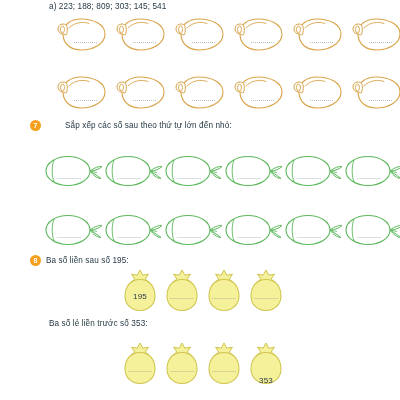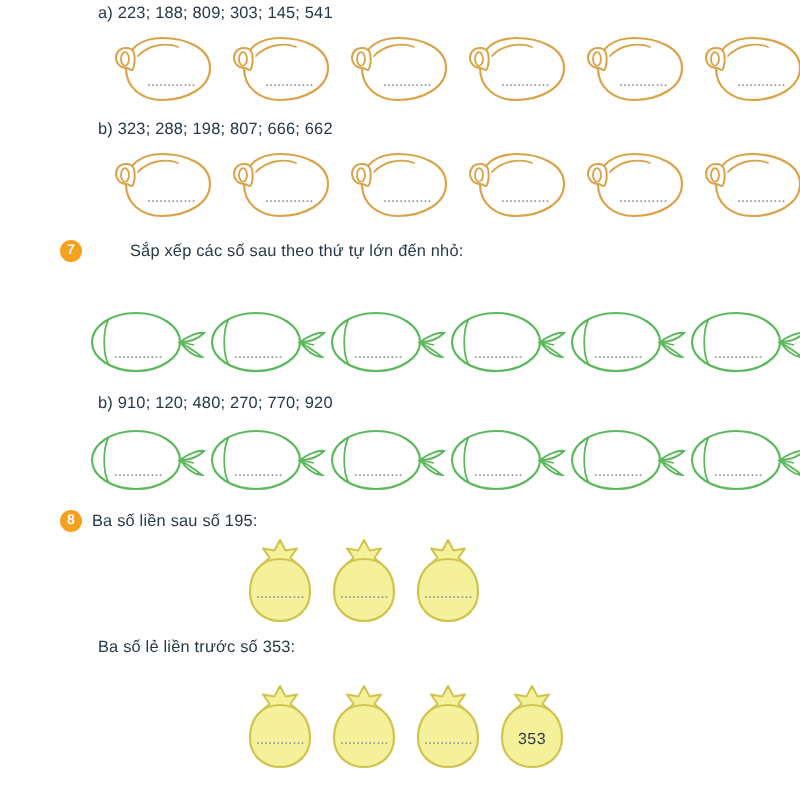--- a/index.html
+++ b/index.html
@@ -145,21 +145,20 @@
     <path d="M8 21 C8 11 16 6 26 6 C38 6 50 11 50 21 C50 31 38 37 26 37 C16 37 8 31 8 21 Z" fill="#ffffff" stroke="#d9a349" stroke-width="1.1"></path>
     <path d="M8 21 C5 21 3 18.5 3 16 C3 13 5 11 8 11 C10 11 11.5 12 12 13.5
              C12.5 16 12.5 19 11.5 21.5 C11 22.8 9.5 21 8 21 Z" fill="#ffffff" stroke="#d9a349" stroke-width="1"></path>
     <ellipse cx="7.5" cy="16.5" rx="2" ry="3.4" fill="none" stroke="#d9a349" stroke-width=".9"></ellipse>
     <path d="M14 15 C19 9.5 28 8 34 10.5" fill="none" stroke="#d9a349" stroke-width=".9" stroke-linecap="round"></path>
   </svg>
         <div class="dots" style="top: 23px; left: 6px; right: 2px;">............</div>
       </div>
     </div>
 
-  <div class="pos subline" style="left:49px; top:60px;">b) 323; 288; 198; 807; 666; 662</div>
   <div class="row" id="row-q6b" style="left:55px; top:71px; gap:2px;">
       <div class="fruit">
         <svg width="57" height="42" viewBox="0 0 57 42" aria-hidden="true">
     <path d="M8 21 C8 11 16 6 26 6 C38 6 50 11 50 21 C50 31 38 37 26 37 C16 37 8 31 8 21 Z" fill="#ffffff" stroke="#d9a349" stroke-width="1.1"></path>
     <path d="M8 21 C5 21 3 18.5 3 16 C3 13 5 11 8 11 C10 11 11.5 12 12 13.5
              C12.5 16 12.5 19 11.5 21.5 C11 22.8 9.5 21 8 21 Z" fill="#ffffff" stroke="#d9a349" stroke-width="1"></path>
     <ellipse cx="7.5" cy="16.5" rx="2" ry="3.4" fill="none" stroke="#d9a349" stroke-width=".9"></ellipse>
     <path d="M14 15 C19 9.5 28 8 34 10.5" fill="none" stroke="#d9a349" stroke-width=".9" stroke-linecap="round"></path>
   </svg>
         <div class="dots" style="top: 23px; left: 6px; right: 2px;">............</div>
@@ -277,21 +276,20 @@
     <ellipse cx="24" cy="19" rx="22" ry="14.5" fill="#ffffff" stroke="#5cb85c" stroke-width="1.1"></ellipse>
     <path d="M10 8.5 C7.5 13 7.5 25 10 29.5" fill="none" stroke="#5cb85c" stroke-width=".9" stroke-linecap="round"></path>
     <path d="M46 19 C50 16 55 14 58 14.5 C55.5 17 51 19 46 19 Z" fill="#ffffff" stroke="#5cb85c" stroke-width="1"></path>
     <path d="M46 19 C50 21.5 54.5 24.5 57 26.5 C53 26.5 49 23 46 19 Z" fill="#ffffff" stroke="#5cb85c" stroke-width="1"></path>
     <path d="M46 19 L53 20.5" fill="none" stroke="#5cb85c" stroke-width=".8"></path>
   </svg>
         <div class="dots" style="top: 20px; left: 4px; right: 14px;">............</div>
       </div>
     </div>
 
-  <div class="pos subline" style="left:49px; top:197px;">b) 910; 120; 480; 270; 770; 920</div>
   <div class="row" id="row-q7b" style="left:44px; top:211px; gap:0px;">
       <div class="fruit">
         <svg width="60" height="38" viewBox="0 0 60 38" aria-hidden="true">
     <ellipse cx="24" cy="19" rx="22" ry="14.5" fill="#ffffff" stroke="#5cb85c" stroke-width="1.1"></ellipse>
     <path d="M10 8.5 C7.5 13 7.5 25 10 29.5" fill="none" stroke="#5cb85c" stroke-width=".9" stroke-linecap="round"></path>
     <path d="M46 19 C50 16 55 14 58 14.5 C55.5 17 51 19 46 19 Z" fill="#ffffff" stroke="#5cb85c" stroke-width="1"></path>
     <path d="M46 19 C50 21.5 54.5 24.5 57 26.5 C53 26.5 49 23 46 19 Z" fill="#ffffff" stroke="#5cb85c" stroke-width="1"></path>
     <path d="M46 19 L53 20.5" fill="none" stroke="#5cb85c" stroke-width=".8"></path>
   </svg>
         <div class="dots" style="top: 20px; left: 4px; right: 14px;">............</div>
@@ -353,20 +351,29 @@
     <span>Ba số liền sau số 195:</span>
   </div>
   <div class="row" id="row-q8a" style="left:123px; top:269px; gap:8px;">
       <div class="fruit">
         <svg width="34" height="43" viewBox="0 0 34 43" aria-hidden="true">
     <path d="M17 1 L19.8 6.2 L25.5 5.2 L22.2 10 L25.8 13 L20 13.2
              L17 17.5 L14 13.2 L8.2 13 L11.8 10 L8.5 5.2 L14.2 6.2 Z" fill="#f5f09a" stroke="#cfc44e" stroke-width="1" stroke-linejoin="round"></path>
     <path d="M17 10.5 C27 10.5 32 18 32 27 C32 35.5 25.5 41.5 17 41.5
              C8.5 41.5 2 35.5 2 27 C2 18 7 10.5 17 10.5 Z" fill="#f5f09a" stroke="#cfc44e" stroke-width="1.1"></path>
   </svg>
+        <div class="val" style="top: 23px;">195</div>
+      </div>
+      <div class="fruit">
+        <svg width="34" height="43" viewBox="0 0 34 43" aria-hidden="true">
+    <path d="M17 1 L19.8 6.2 L25.5 5.2 L22.2 10 L25.8 13 L20 13.2
+             L17 17.5 L14 13.2 L8.2 13 L11.8 10 L8.5 5.2 L14.2 6.2 Z" fill="#f5f09a" stroke="#cfc44e" stroke-width="1" stroke-linejoin="round"></path>
+    <path d="M17 10.5 C27 10.5 32 18 32 27 C32 35.5 25.5 41.5 17 41.5
+             C8.5 41.5 2 35.5 2 27 C2 18 7 10.5 17 10.5 Z" fill="#f5f09a" stroke="#cfc44e" stroke-width="1.1"></path>
+  </svg>
         <div class="dots" style="top: 23px;">............</div>
       </div>
       <div class="fruit">
         <svg width="34" height="43" viewBox="0 0 34 43" aria-hidden="true">
     <path d="M17 1 L19.8 6.2 L25.5 5.2 L22.2 10 L25.8 13 L20 13.2
              L17 17.5 L14 13.2 L8.2 13 L11.8 10 L8.5 5.2 L14.2 6.2 Z" fill="#f5f09a" stroke="#cfc44e" stroke-width="1" stroke-linejoin="round"></path>
     <path d="M17 10.5 C27 10.5 32 18 32 27 C32 35.5 25.5 41.5 17 41.5
              C8.5 41.5 2 35.5 2 27 C2 18 7 10.5 17 10.5 Z" fill="#f5f09a" stroke="#cfc44e" stroke-width="1.1"></path>
   </svg>
         <div class="dots" style="top: 23px;">............</div>
@@ -411,17 +418,17 @@
   </svg>
         <div class="dots" style="top: 23px;">............</div>
       </div>
       <div class="fruit">
         <svg width="34" height="43" viewBox="0 0 34 43" aria-hidden="true">
     <path d="M17 1 L19.8 6.2 L25.5 5.2 L22.2 10 L25.8 13 L20 13.2
              L17 17.5 L14 13.2 L8.2 13 L11.8 10 L8.5 5.2 L14.2 6.2 Z" fill="#f5f09a" stroke="#cfc44e" stroke-width="1" stroke-linejoin="round"></path>
     <path d="M17 10.5 C27 10.5 32 18 32 27 C32 35.5 25.5 41.5 17 41.5
              C8.5 41.5 2 35.5 2 27 C2 18 7 10.5 17 10.5 Z" fill="#f5f09a" stroke="#cfc44e" stroke-width="1.1"></path>
   </svg>
-        <div class="val" style="top: 23px;">353</div>
+        <div class="val" style="top: 34px;">353</div>
       </div>
     </div>
 
 </div>
 
 </body></html>

